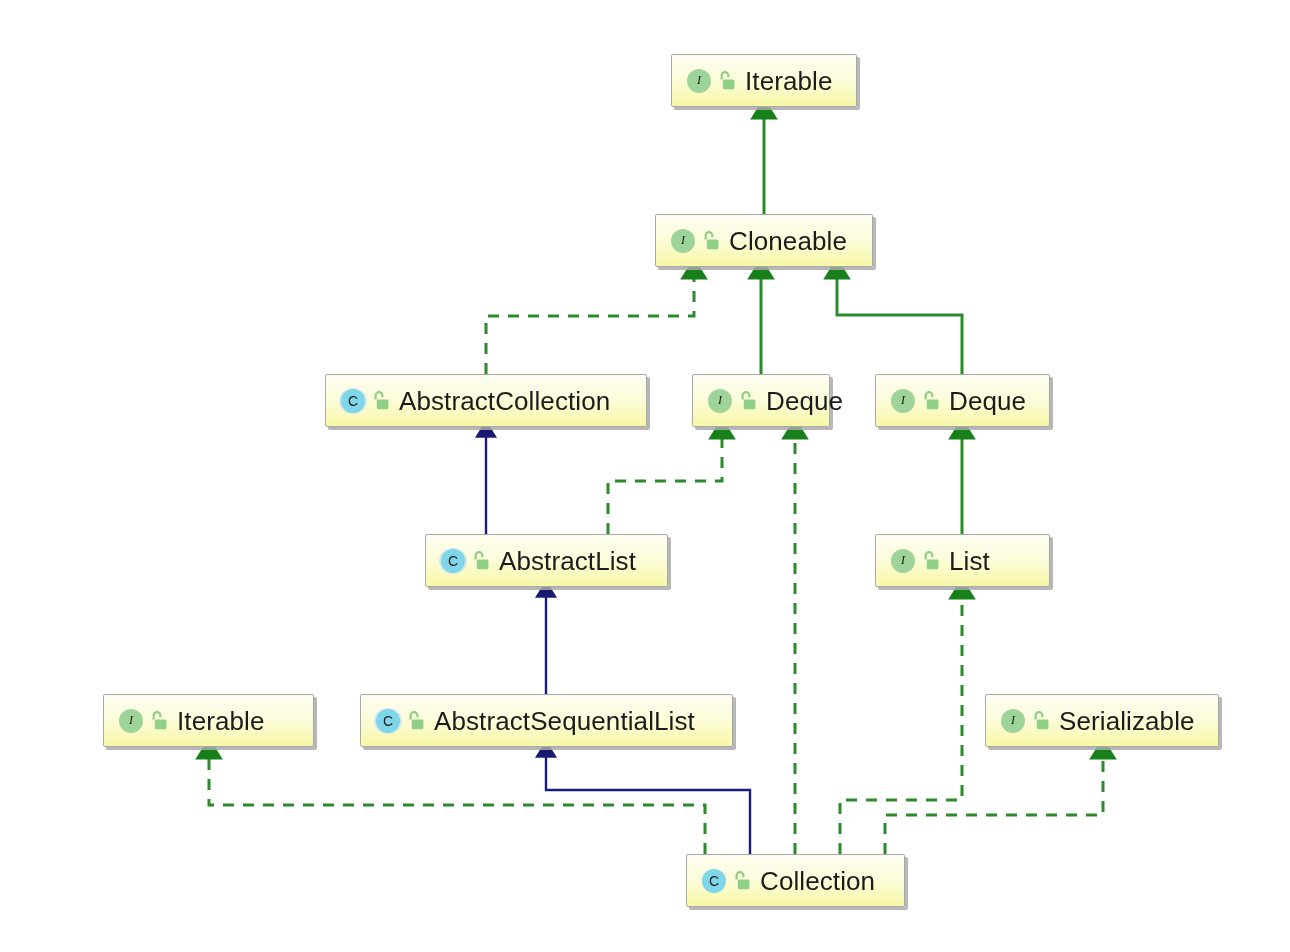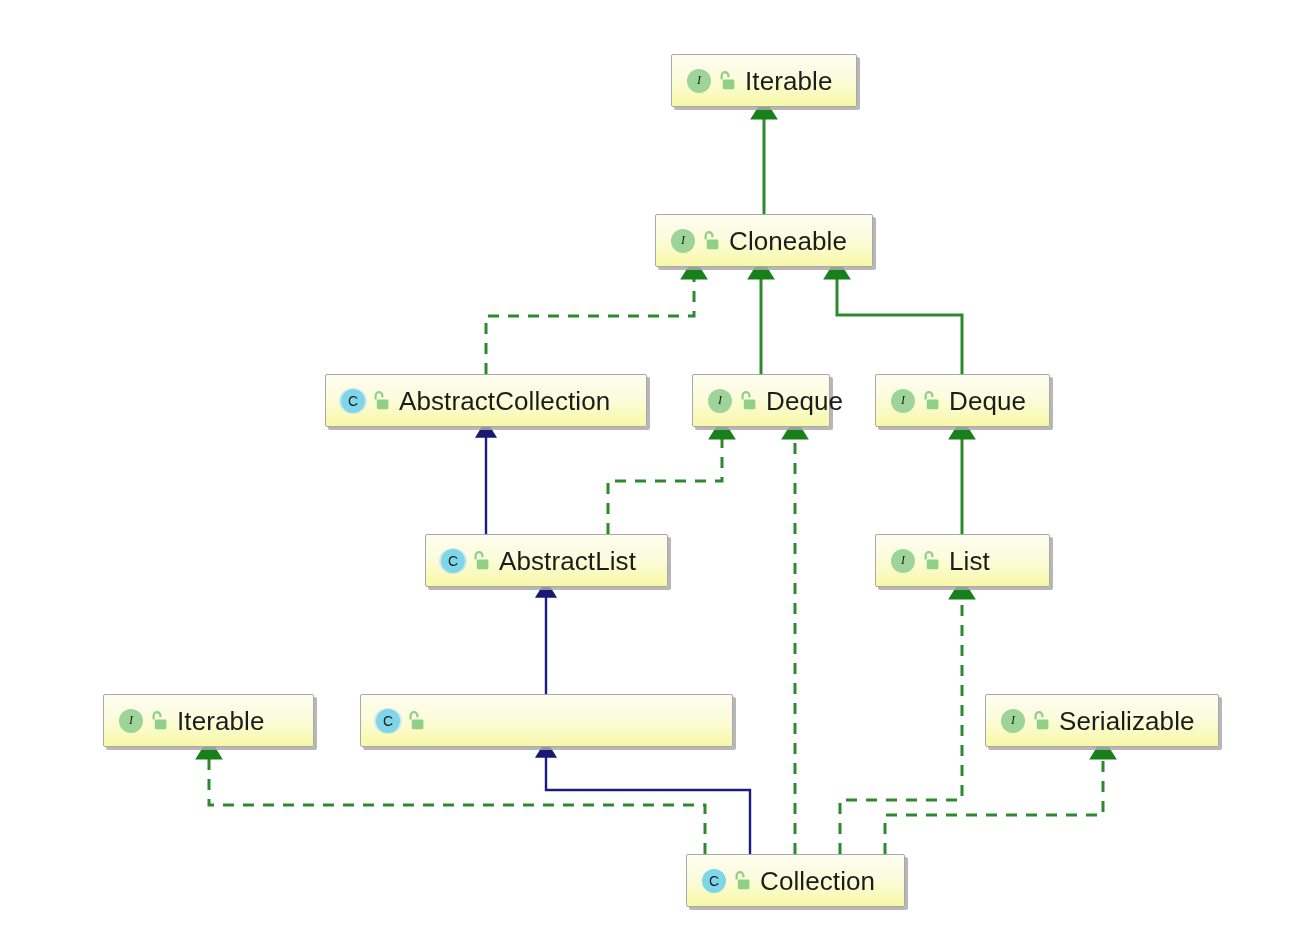--- a/index.html
+++ b/index.html
@@ -224,20 +224,21 @@
       <div class="uml-node" style="left: 360px; top: 694px; width: 373px; height: 53px;">
         <span class="stereo-icon icon-class">
           <span class="halo"></span>
           <span class="disc"></span>
           <span class="glyph">C</span>
         </span>
         <svg class="lock-icon" viewBox="0 0 18 22">
           <path d="M3.6,9.5 L3.6,5.6 A3.4,3.4 0 0 1 10.4,5.6 L10.4,7.2" fill="none" stroke="#8fcf86" stroke-width="2.2"></path>
           <rect x="4.8" y="9.6" width="11.6" height="9.6" rx="1.4" fill="#8fcf86"></rect>
         </svg>
+        <span class="node-label">AbstractSequentialList</span>
       </div>
       <div class="uml-node" style="left: 985px; top: 694px; width: 234px; height: 53px;">
         <span class="stereo-icon icon-interface">
           <span class="disc"></span>
           <span class="glyph">I</span>
         </span>
         <svg class="lock-icon" viewBox="0 0 18 22">
           <path d="M3.6,9.5 L3.6,5.6 A3.4,3.4 0 0 1 10.4,5.6 L10.4,7.2" fill="none" stroke="#8fcf86" stroke-width="2.2"></path>
           <rect x="4.8" y="9.6" width="11.6" height="9.6" rx="1.4" fill="#8fcf86"></rect>
         </svg>

